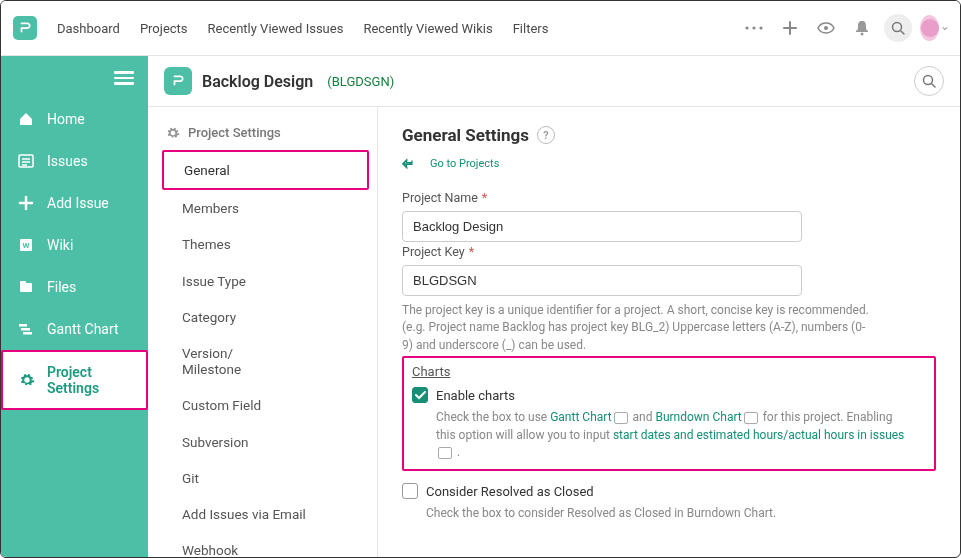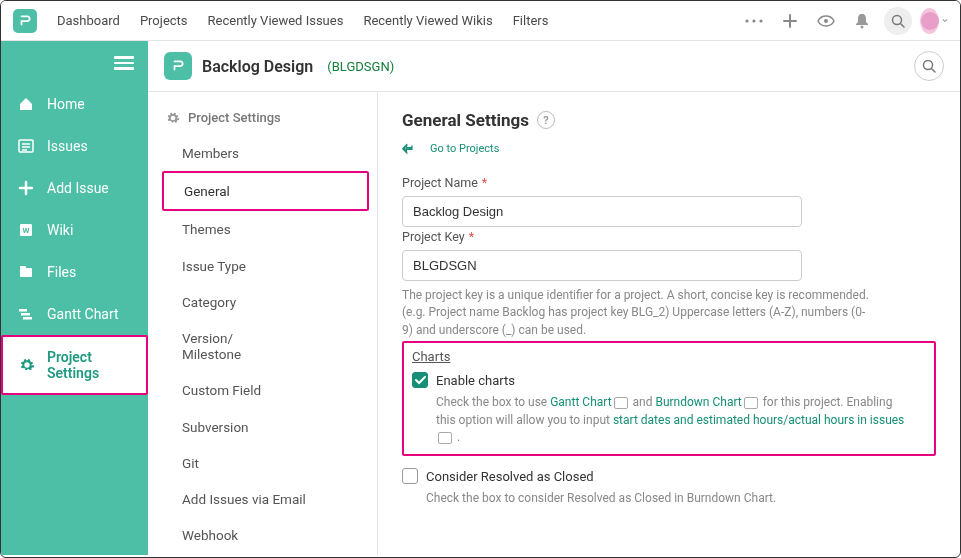--- a/index.html
+++ b/index.html
@@ -11,21 +11,21 @@
     width: 961px;
     height: 558px;
     overflow: hidden;
     border: 1px solid #333;
     border-radius: 6px;
   }
   
   .topnav {
     display: flex;
     align-items: center;
-    height: 40px;
+    height: 55px;
     padding: 0 12px;
     border-bottom: 1px solid #e5e5e5;
     background: #fff;
     gap: 4px;
   }
   .logo {
     width: 24px; height: 24px;
     background: #4CBFA6;
     border-radius: 5px;
     display: flex; align-items:center; justify-content:center;
@@ -346,22 +346,22 @@
 
       <div class="subnav">
         <div class="subnav-title">
           <span>
             <svg width="14" height="14" viewBox="0 0 24 24">
                 <path d="M12 8a4 4 0 100 8 4 4 0 000-8zm9 4l2 1-1 3-2-.5a9 9 0 01-1.5 1.5l.5 2-3 1-1-2h-2l-1 2-3-1 .5-2A9 9 0 016 16.5L4 17l-1-3 2-1v-2L3 10l1-3 2 .5A9 9 0 017.5 6L7 4l3-1 1 2h2l1-2 3 1-.5 2c.6.4 1.1.9 1.5 1.5L20 7l1 3-2 1v2z" fill="#999"></path>
               </svg>
           </span>
           <span>Project Settings</span>
         </div>
+        <div class="subnav-item active highlight-pink" style="margin:0 8px 0 14px;padding-left:20px;">General</div>
         <div class="subnav-item">Members</div>
-        <div class="subnav-item active highlight-pink" style="margin:0 8px 0 14px;padding-left:20px;">General</div>
         <div class="subnav-item">Themes</div>
         <div class="subnav-item">Issue Type</div>
         <div class="subnav-item">Category</div>
         <div class="subnav-item" style="white-space:pre-line;">Version/
 Milestone</div>
         <div class="subnav-item">Custom Field</div>
         <div class="subnav-item">Subversion</div>
         <div class="subnav-item">Git</div>
         <div class="subnav-item">Add Issues via Email</div>
         <div class="subnav-item">Webhook</div>

